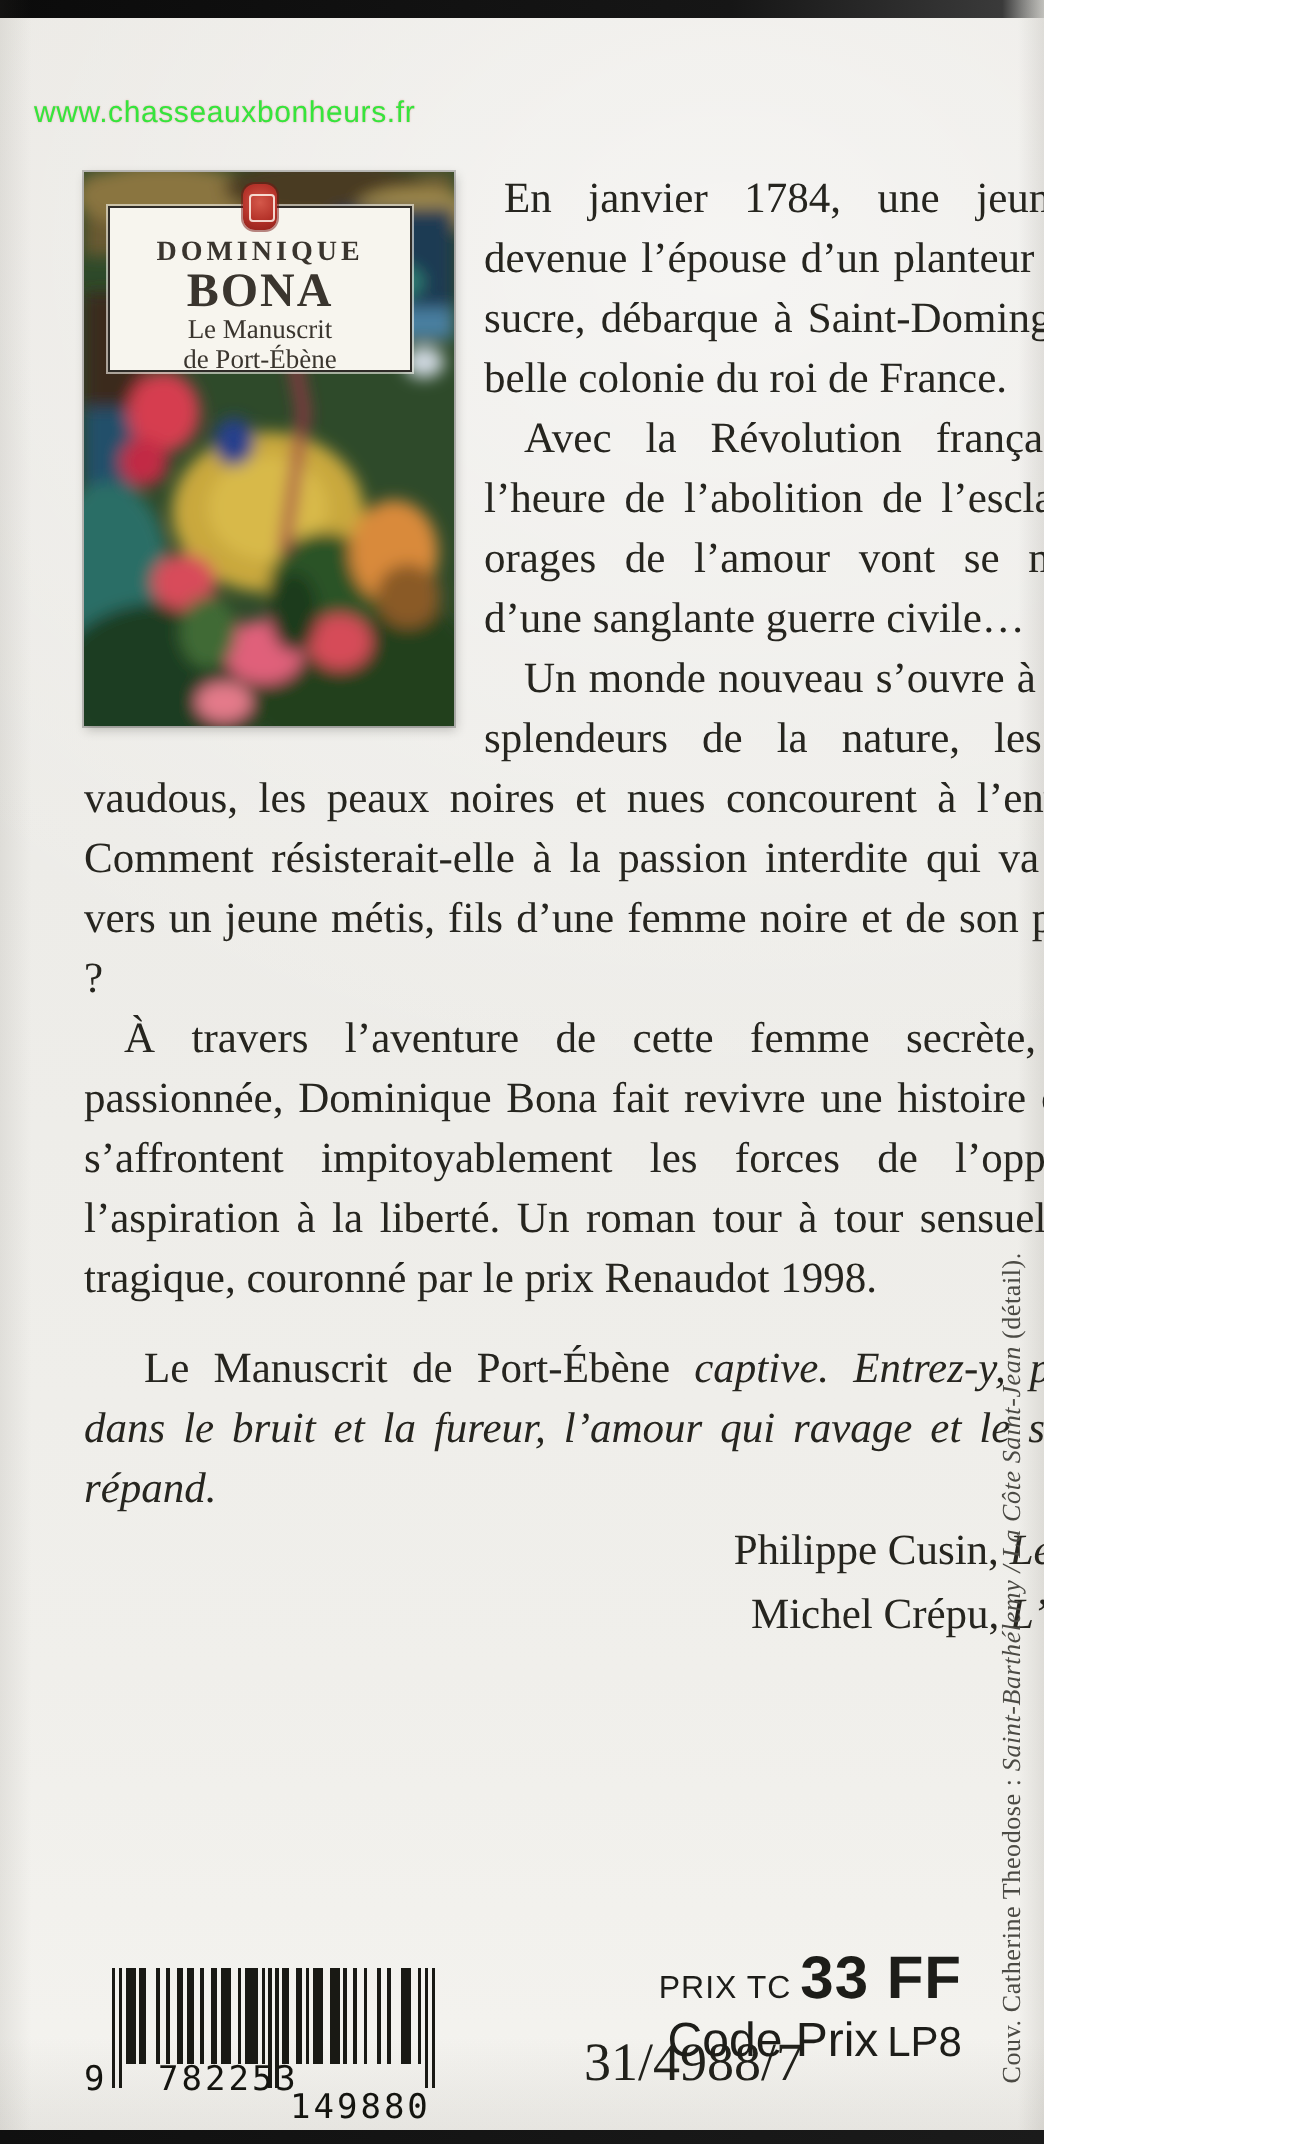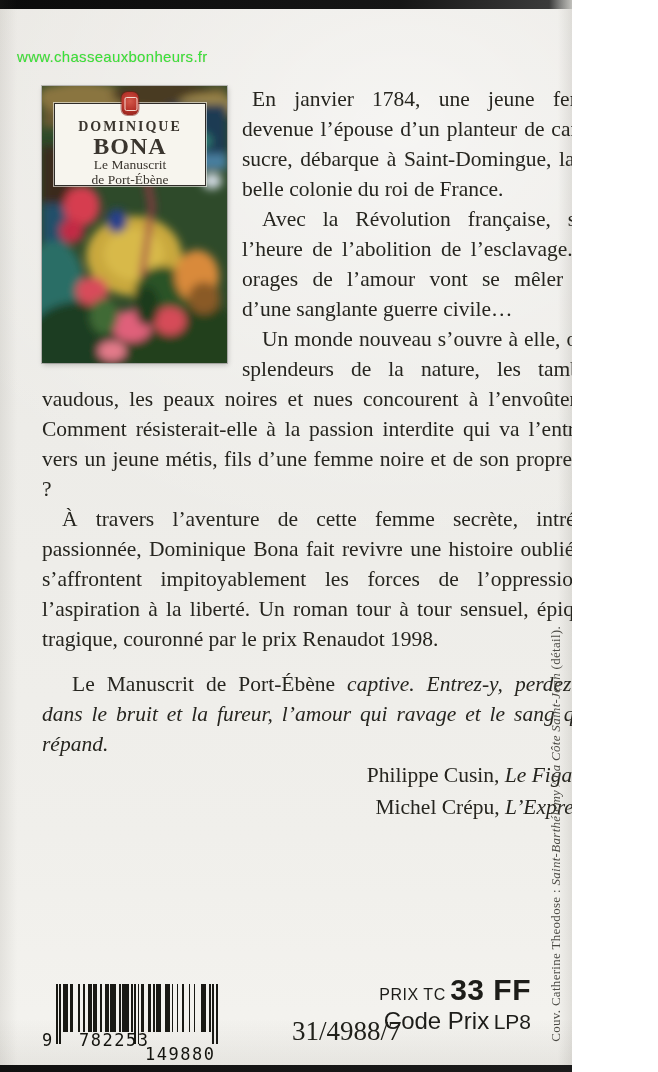--- a/index.html
+++ b/index.html
@@ -1,18 +1,18 @@
 <!DOCTYPE html>
 <html lang="fr"><head>
 <meta charset="utf-8">
 <style>
   html,body{margin:0;padding:0;}
   .page{
     position:relative;
-    width:572px;height:1072px;
+    width:522px;height:1072px;
     overflow:hidden;
     background:
       radial-gradient(ellipse 900px 700px at 70% 12%, rgba(255,255,255,.55), rgba(255,255,255,0) 60%),
       linear-gradient(180deg, #e9e7e2 0%, #edece8 40%, #f0efeb 78%, #f4f3ef 100%);
     font-family:"Liberation Serif", serif;
     color:#2b2a24;
   }
   .edge-top{position:absolute;top:0;left:0;width:100%;height:9px;background:linear-gradient(90deg,#0b0b0b 0%,#161616 70%,#3a3a3a 96%,#cfcfcb 100%);}
   .edge-bottom{position:absolute;bottom:0;left:0;width:100%;height:7px;background:linear-gradient(90deg,#101010,#1b1b1b);}
   .vignette{position:absolute;inset:0;pointer-events:none;

